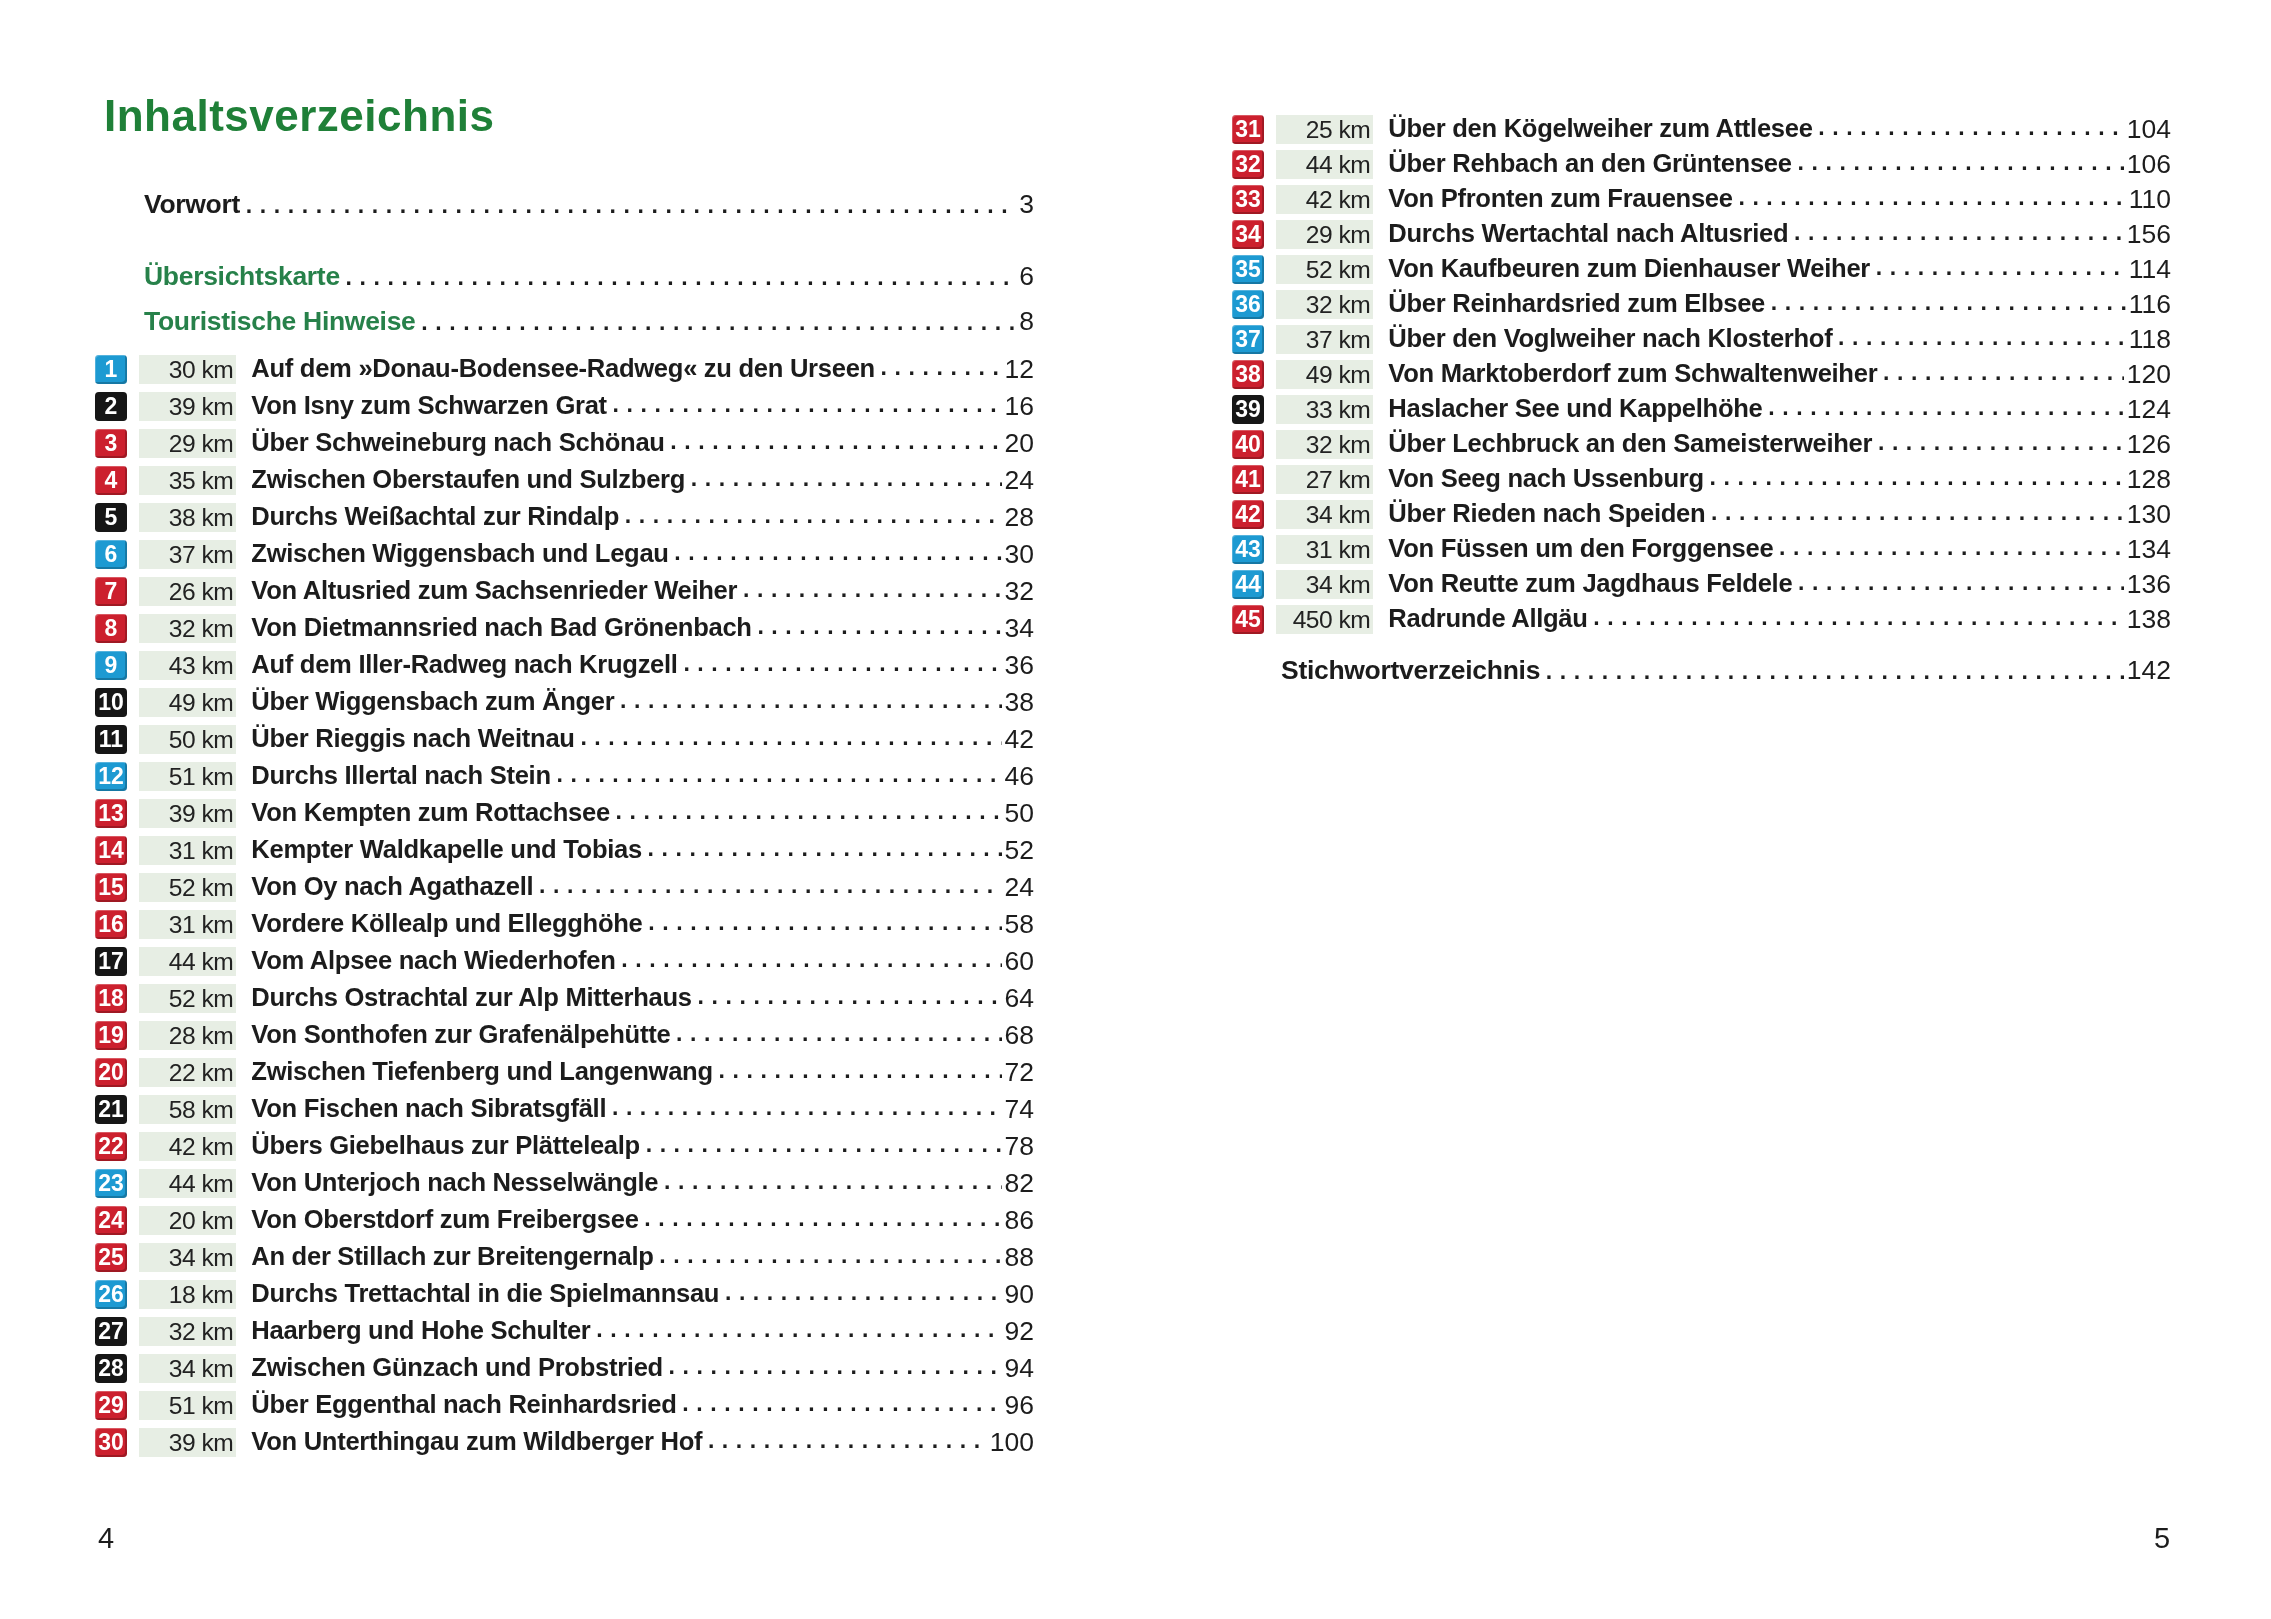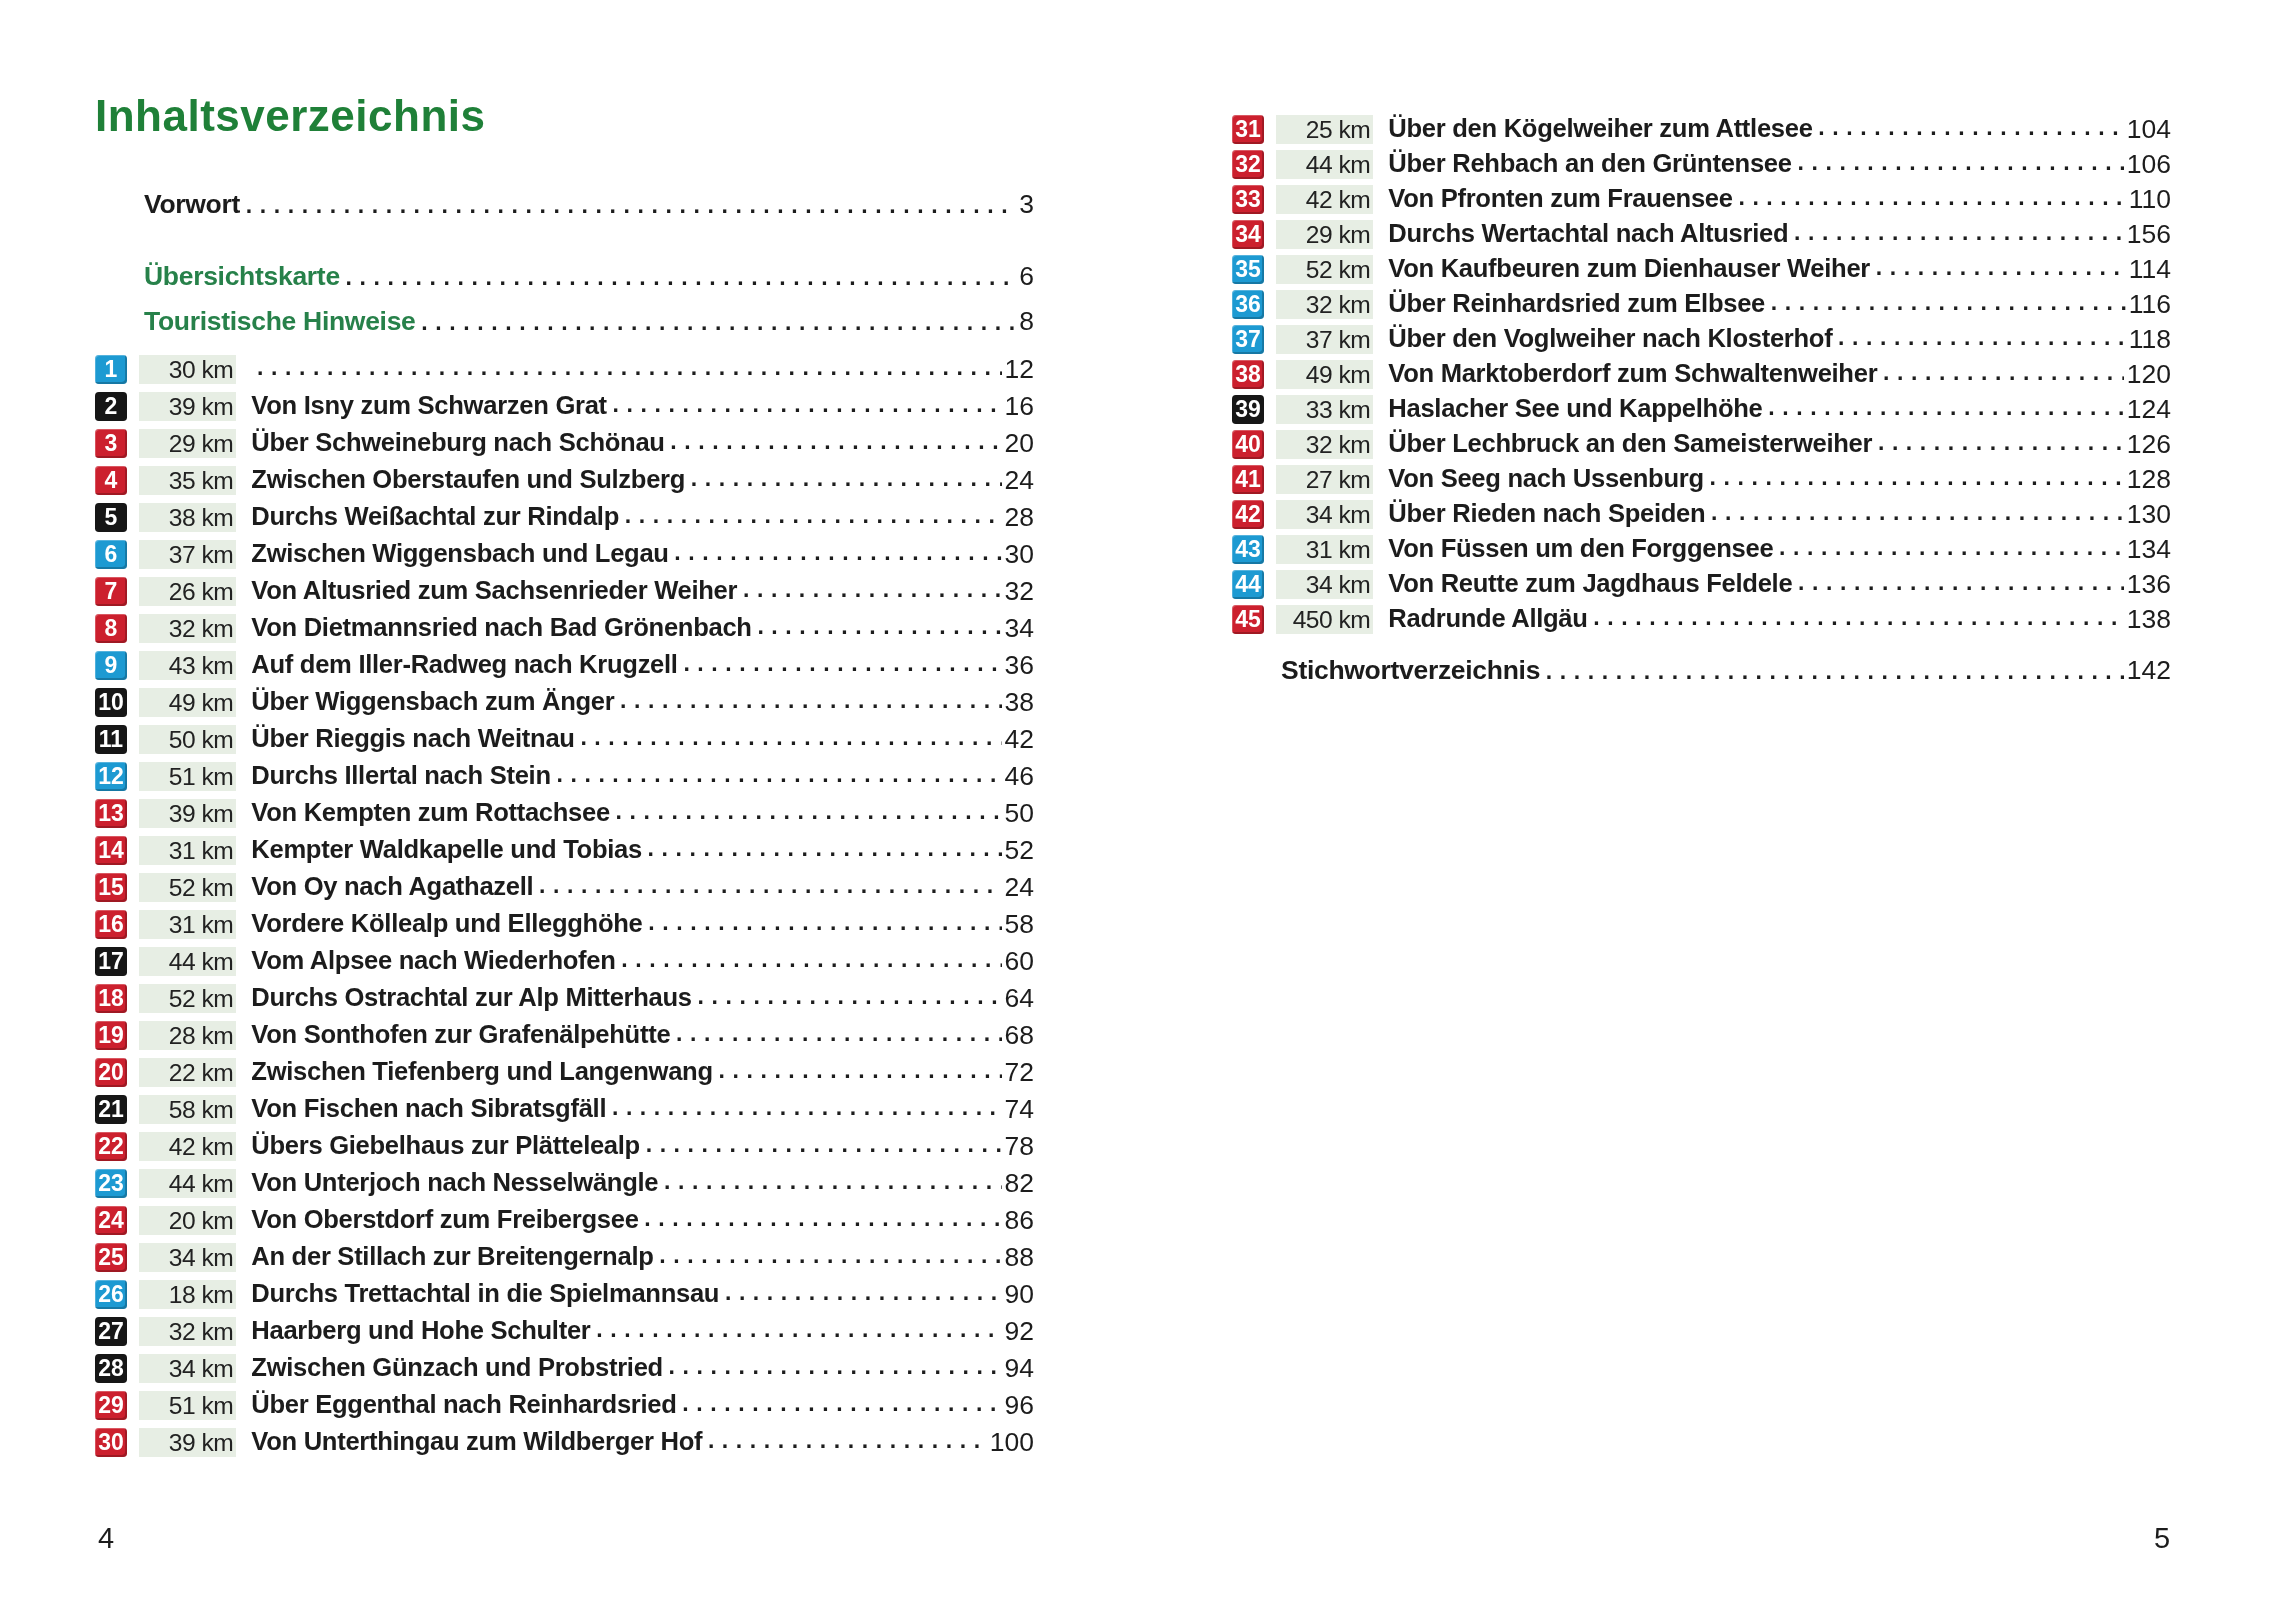--- a/index.html
+++ b/index.html
@@ -6,21 +6,21 @@
   html, body { margin: 0; padding: 0; }
   body {
     width: 2271px; height: 1619px;
     background: #ffffff;
     font-family: "Liberation Sans", sans-serif;
     color: var(--text, #1c1c1c);
     position: relative;
     overflow: hidden;
   }
   .page-title {
-    position: absolute; left: 95px; top: 91px;
+    position: absolute; left: 104px; top: 91px;
     margin: 0;
     font-size: 44px; font-weight: bold;
     color: var(--heading-green, #1f8038);
     letter-spacing: 0.5px;
   }
   .col { position: absolute; width: 939px; }
   .col-left  { left: 95px;  top: 189px; }
   .col-right { left: 1232px; top: 112px; }
 
   .front-row, .index-row {
@@ -106,20 +106,21 @@
         <span class="dots">................................................................................................................................................................</span>
         <span class="pg">8</span>
       </div>
     </div>
   <div>
 
   <div class="tour-row">
         <span class="badge badge-blue">1</span>
         <span class="km">30 km</span>
         <span class="text">
+          <span class="t">Auf dem »Donau-Bodensee-Radweg« zu den Urseen</span>
           <span class="dots">................................................................................................................................................................</span>
           <span class="pg">12</span>
         </span>
       </div>
       <div class="tour-row">
         <span class="badge badge-black">2</span>
         <span class="km">39 km</span>
         <span class="text">
           <span class="t">Von Isny zum Schwarzen Grat</span>
           <span class="dots">................................................................................................................................................................</span>

